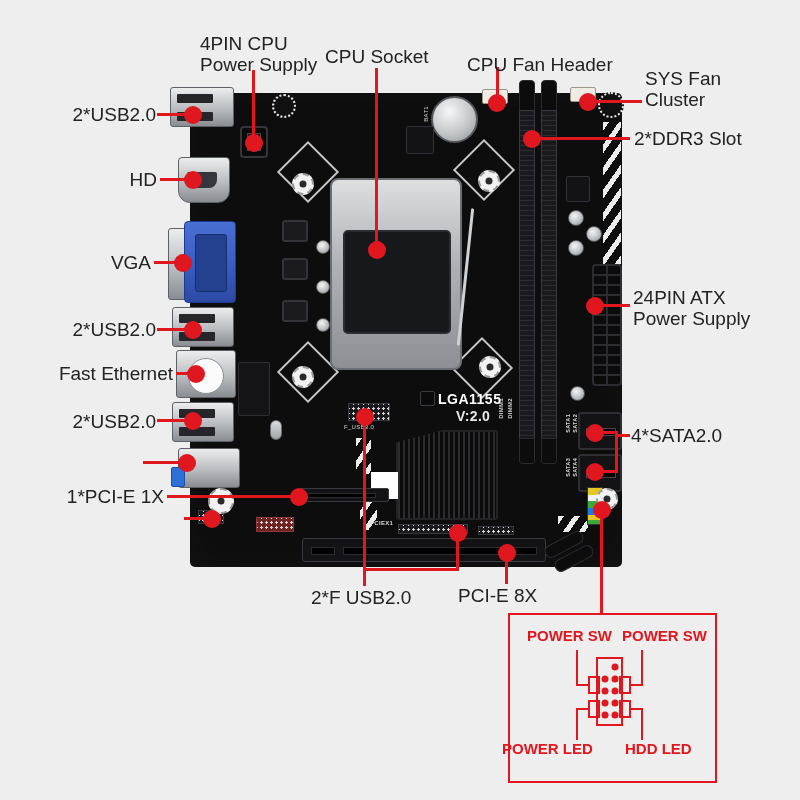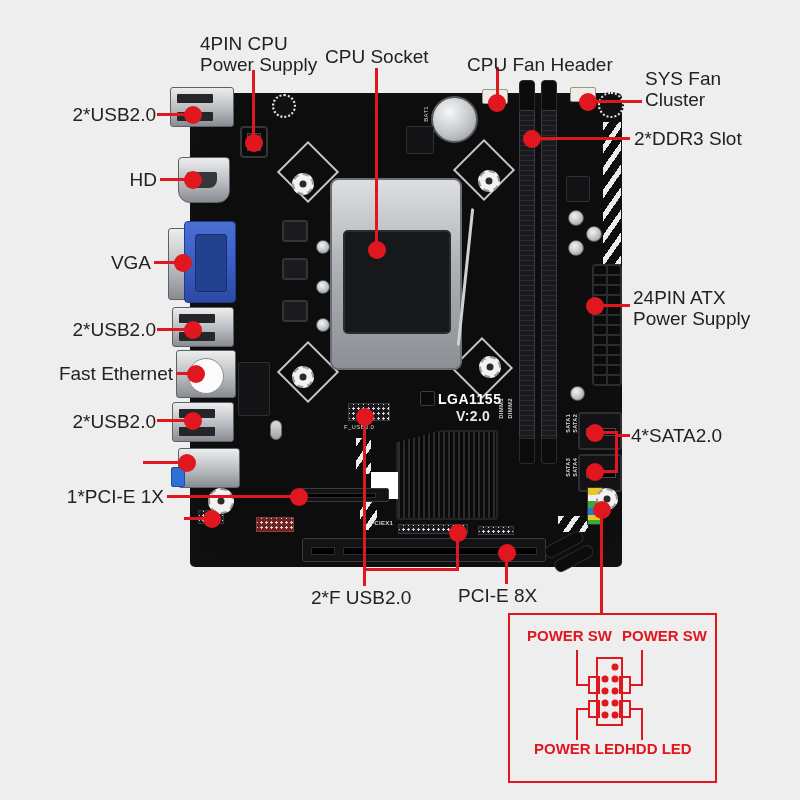--- a/index.html
+++ b/index.html
@@ -251,21 +251,21 @@
 
   <div class="dot" style="left:507px;top:553px;"></div>
   <div class="ln" style="left:505px;top:560px;width:3px;height:24px;"></div>
 
   <div class="dot" style="left:602px;top:510px;"></div>
   <div class="ln" style="left:600px;top:517px;width:3px;height:96px;"></div>
 
   <div class="fpbox"></div>
   <div class="boxlab" style="left:527px;top:627px;">POWER SW</div>
   <div class="boxlab" style="left:622px;top:627px;">POWER SW</div>
-  <div class="boxlab" style="left:534px;top:740px;">POWER LED</div>
+  <div class="boxlab" style="left:502px;top:740px;">POWER LED</div>
   <div class="boxlab" style="left:625px;top:740px;">HDD  LED</div>
   <div class="pinrect"></div>
   <div class="pin" style="left:615px;top:667px;"></div>
   <div class="pin" style="left:605px;top:679px;"></div>
     <div class="pin" style="left:615px;top:679px;"></div>
   <div class="pin" style="left:605px;top:691px;"></div>
     <div class="pin" style="left:615px;top:691px;"></div>
   <div class="pin" style="left:605px;top:703px;"></div>
     <div class="pin" style="left:615px;top:703px;"></div>
   <div class="pin" style="left:605px;top:715px;"></div>

